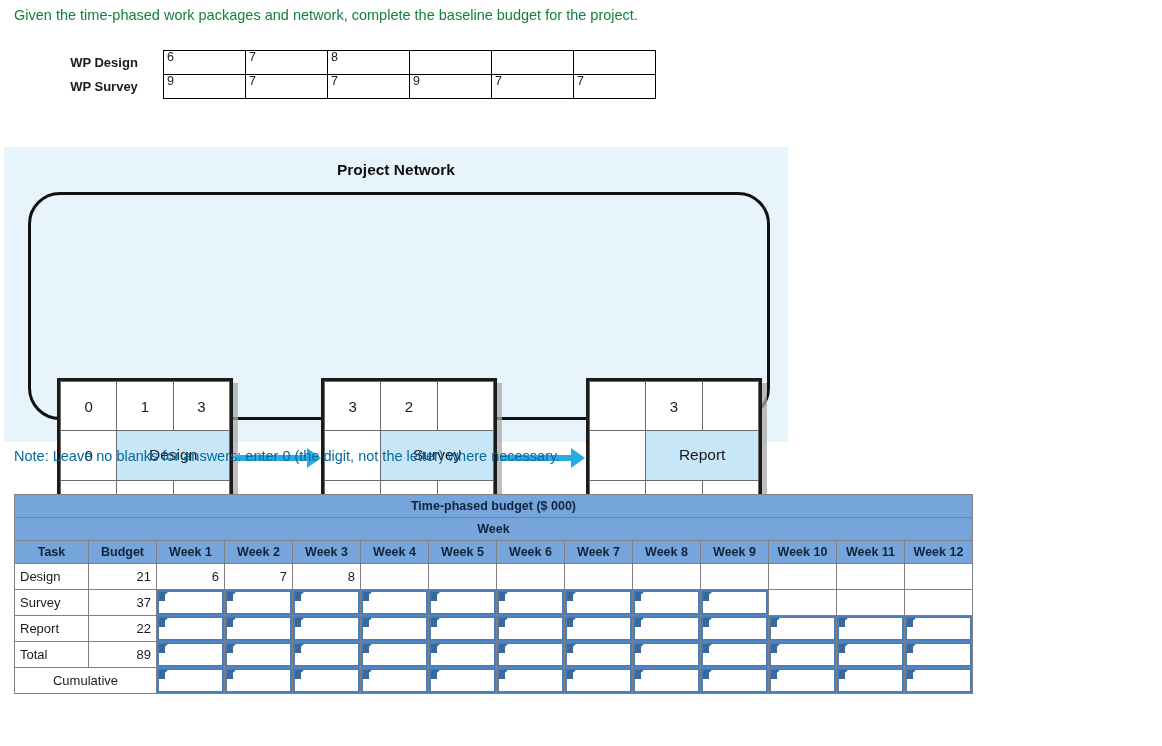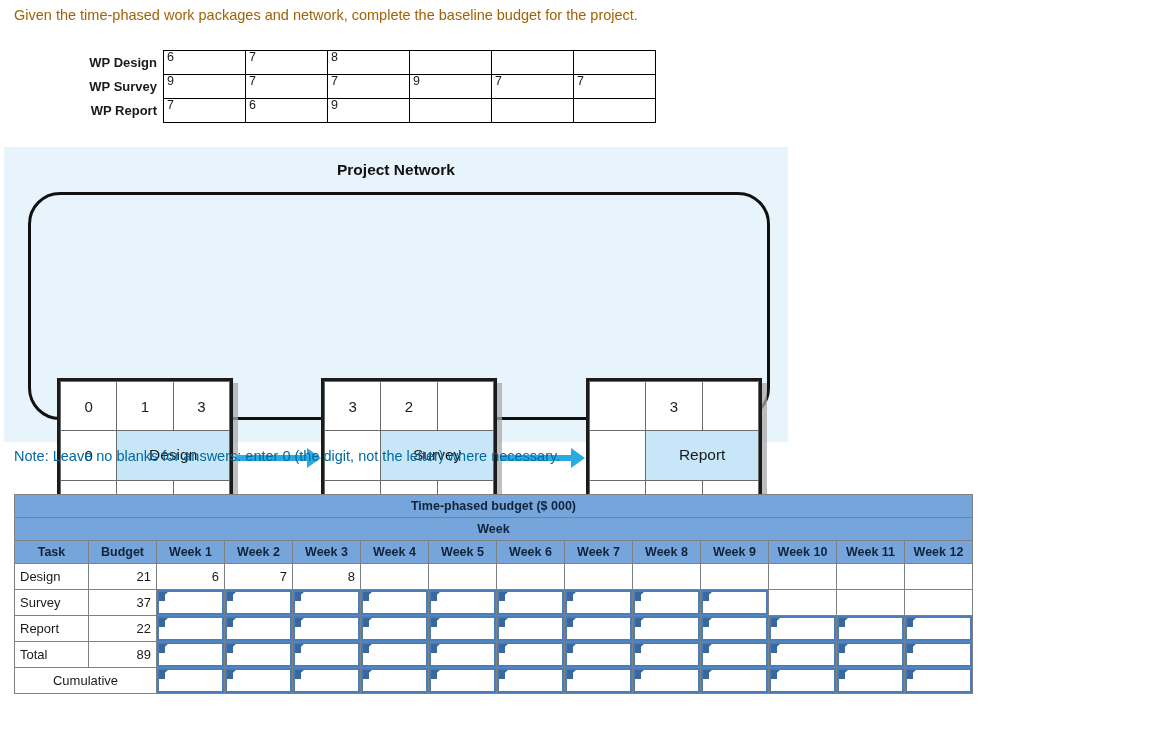--- a/index.html
+++ b/index.html
@@ -15,40 +15,40 @@
     position: relative;
     overflow: hidden;
   }
 
   
   .prompt {
     position: absolute;
     left: 14px;
     top: 7px;
     font-size: 14.5px;
-    color: #a16207;
+    color: #15803d;
     white-space: nowrap;
   }
 
   
   .wp-wrap {
     position: absolute;
     left: 47px;
     top: 50px;
   }
   table.wp {
     border-collapse: collapse;
     table-layout: fixed;
   }
   table.wp td.wp-label {
     width: 106px;
     border: none;
     font-size: 13px;
     font-weight: bold;
-    text-align: right;
+    text-align: center;
     padding: 0 6px 0 4px;
     height: 23px;
     white-space: nowrap;
   }
   table.wp td.wp-cell {
     width: 78px;
     height: 23px;
     border: 1px solid #000;
     font-size: 12.5px;
     vertical-align: top;
@@ -257,29 +257,20 @@
         <td class="wp-cell"></td>
       </tr>
       <tr>
         <td class="wp-label">WP Survey</td>
         <td class="wp-cell">9</td>
         <td class="wp-cell">7</td>
         <td class="wp-cell">7</td>
         <td class="wp-cell">9</td>
         <td class="wp-cell">7</td>
         <td class="wp-cell">7</td>
-      </tr>
-      <tr>
-        <td class="wp-label">WP Report</td>
-        <td class="wp-cell">7</td>
-        <td class="wp-cell">6</td>
-        <td class="wp-cell">9</td>
-        <td class="wp-cell"></td>
-        <td class="wp-cell"></td>
-        <td class="wp-cell"></td>
       </tr>
     </tbody>
   </table>
 </div>
 
 <div class="net-panel">
   <div class="net-title">Project Network</div>
   <div class="net-round"></div>
 
   <div class="node" id="node-design">

